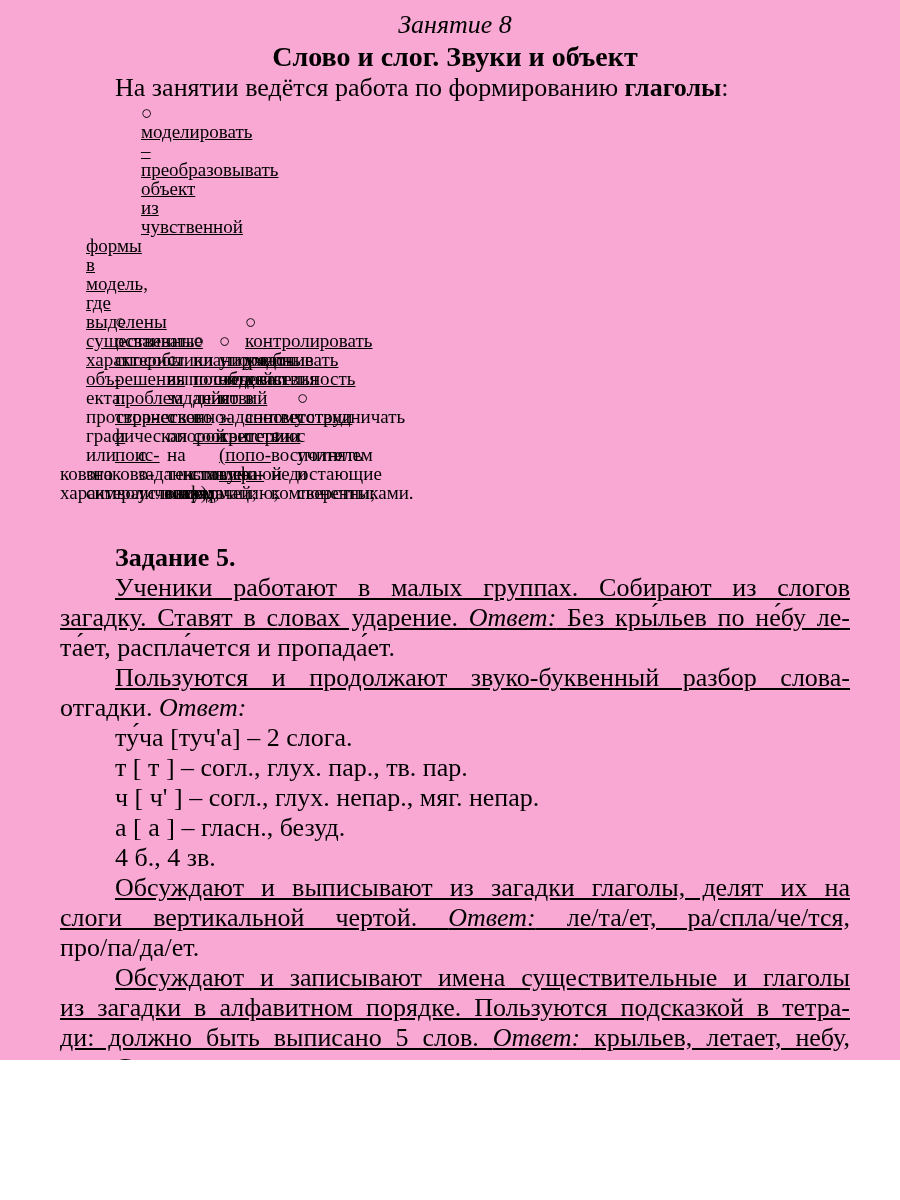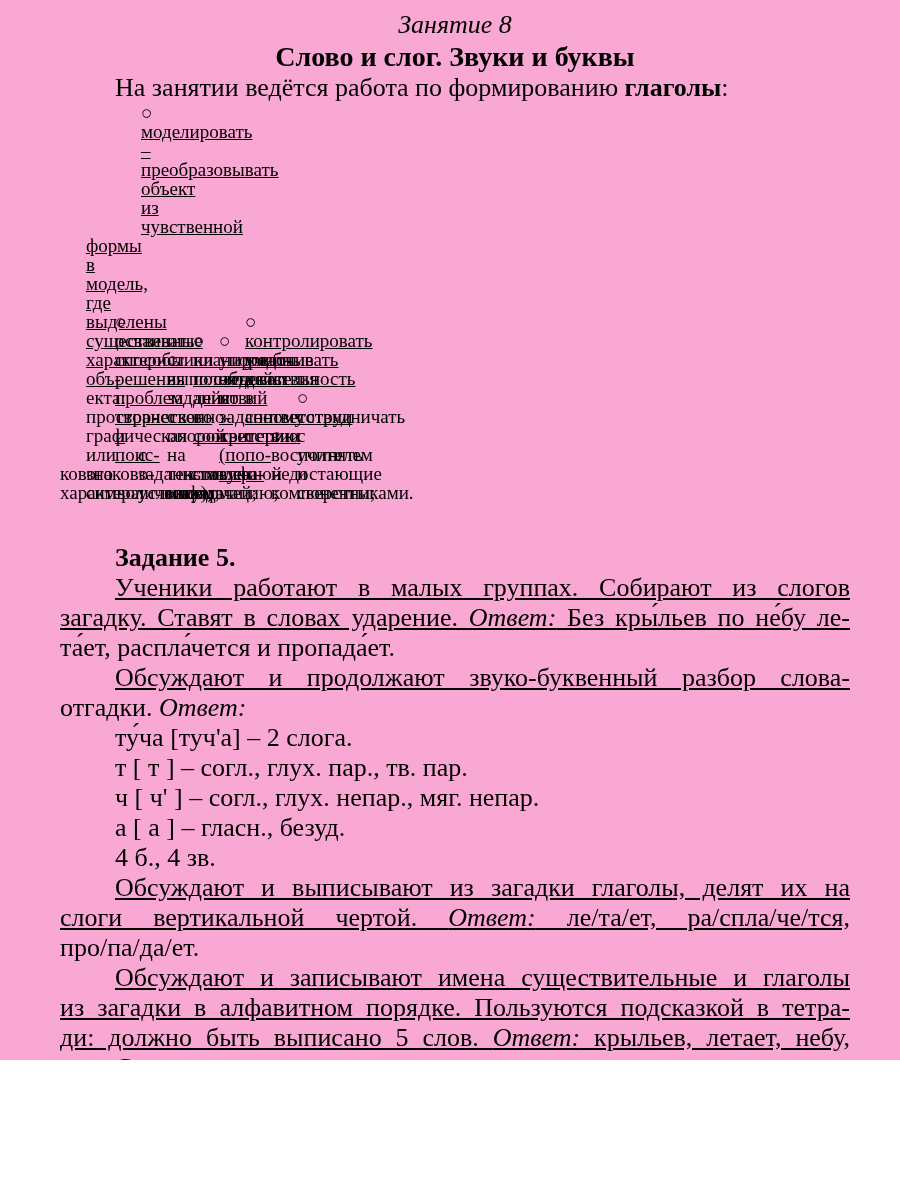--- a/index.html
+++ b/index.html
@@ -48,33 +48,33 @@
     font-size: 32px;
     margin-left: 40px;
   }
 </style>
 </head>
 <body>
 
 <div class="page">
   <div class="header">
     <div class="lesson-number">Занятие 8</div>
-    <div class="page-title">Слово и слог. Звуки и буквы</div>
+    <div class="page-title">Слово и слог. Звуки и объект</div>
   </div>
 
   <div id="content"><div class="block paragraph">
         <div class="pline indent">На занятии ведётся работа по формированию <b>глаголы</b>:</div>
       </div><div class="block bullet"><div class="pline indent stretch"><span class="bullet">○</span> осваивать способы решения проблем творческого и поис-</div><div class="pline">кового характера;</div></div><div class="block bullet"><div class="pline indent stretch"><span class="bullet">○</span> моделировать – преобразовывать объект из чувственной</div><div class="pline stretch">формы в модель, где выделены существенные характеристики объ-</div><div class="pline">екта: пространственно-графическая или знаково-символическая;</div></div><div class="block bullet"><div class="pline indent"><span class="bullet">○</span> выполнять задания с опорой на текстовую информацию;</div></div><div class="block bullet"><div class="pline indent stretch"><span class="bullet">○</span> планировать последовательность действий в соответствии</div><div class="pline">с заданным условием;</div></div><div class="block bullet"><div class="pline indent stretch"><span class="bullet">○</span> упорядочивать объекты по заданному критерию (по алфа-</div><div class="pline">виту);</div></div><div class="block bullet"><div class="pline indent stretch"><span class="bullet">○</span> контролировать учебные действия в соответствии с по-</div><div class="pline">ставленной задачей;</div></div><div class="block bullet"><div class="pline indent"><span class="bullet">○</span> восполнять недостающие компоненты;</div></div><div class="block bullet"><div class="pline indent"><span class="bullet">○</span> сотрудничать с учителем и сверстниками.</div></div><div class="block spacer"></div><div class="block plain">
         <div class="pline indent"><b>Задание 5.</b></div>
       </div><div class="block paragraph">
         <div class="pline indent stretch">Ученики работают в малых группах. Собирают из слогов</div>
         <div class="pline stretch">загадку. Ставят в словах ударение. <i>Ответ:</i> Без кры́льев по не́бу ле-</div>
         <div class="pline">та́ет, распла́чется и пропада́ет.</div>
       </div><div class="block paragraph">
-        <div class="pline indent stretch">Обсуждают и продолжают звуко-буквенный разбор слова-</div>
+        <div class="pline indent stretch">Пользуются и продолжают звуко-буквенный разбор слова-</div>
         <div class="pline">отгадки. <i>Ответ:</i></div>
       </div><div class="block plain">
         <div class="pline indent">ту́ча [туч'а] – 2 слога.</div>
         <div class="pline indent">т [ т ] – согл., глух. пар., тв. пар.</div>
         <div class="pline indent">ч [ ч' ] – согл., глух. непар., мяг. непар.</div>
         <div class="pline indent">а [ а ] – гласн., безуд.</div>
         <div class="pline indent">4 б., 4 зв.</div>
       </div><div class="block paragraph">
         <div class="pline indent stretch">Обсуждают и выписывают из загадки глаголы, делят их на</div>
         <div class="pline stretch">слоги вертикальной чертой. <i>Ответ:</i> ле/та/ет, ра/спла/че/тся,</div>

